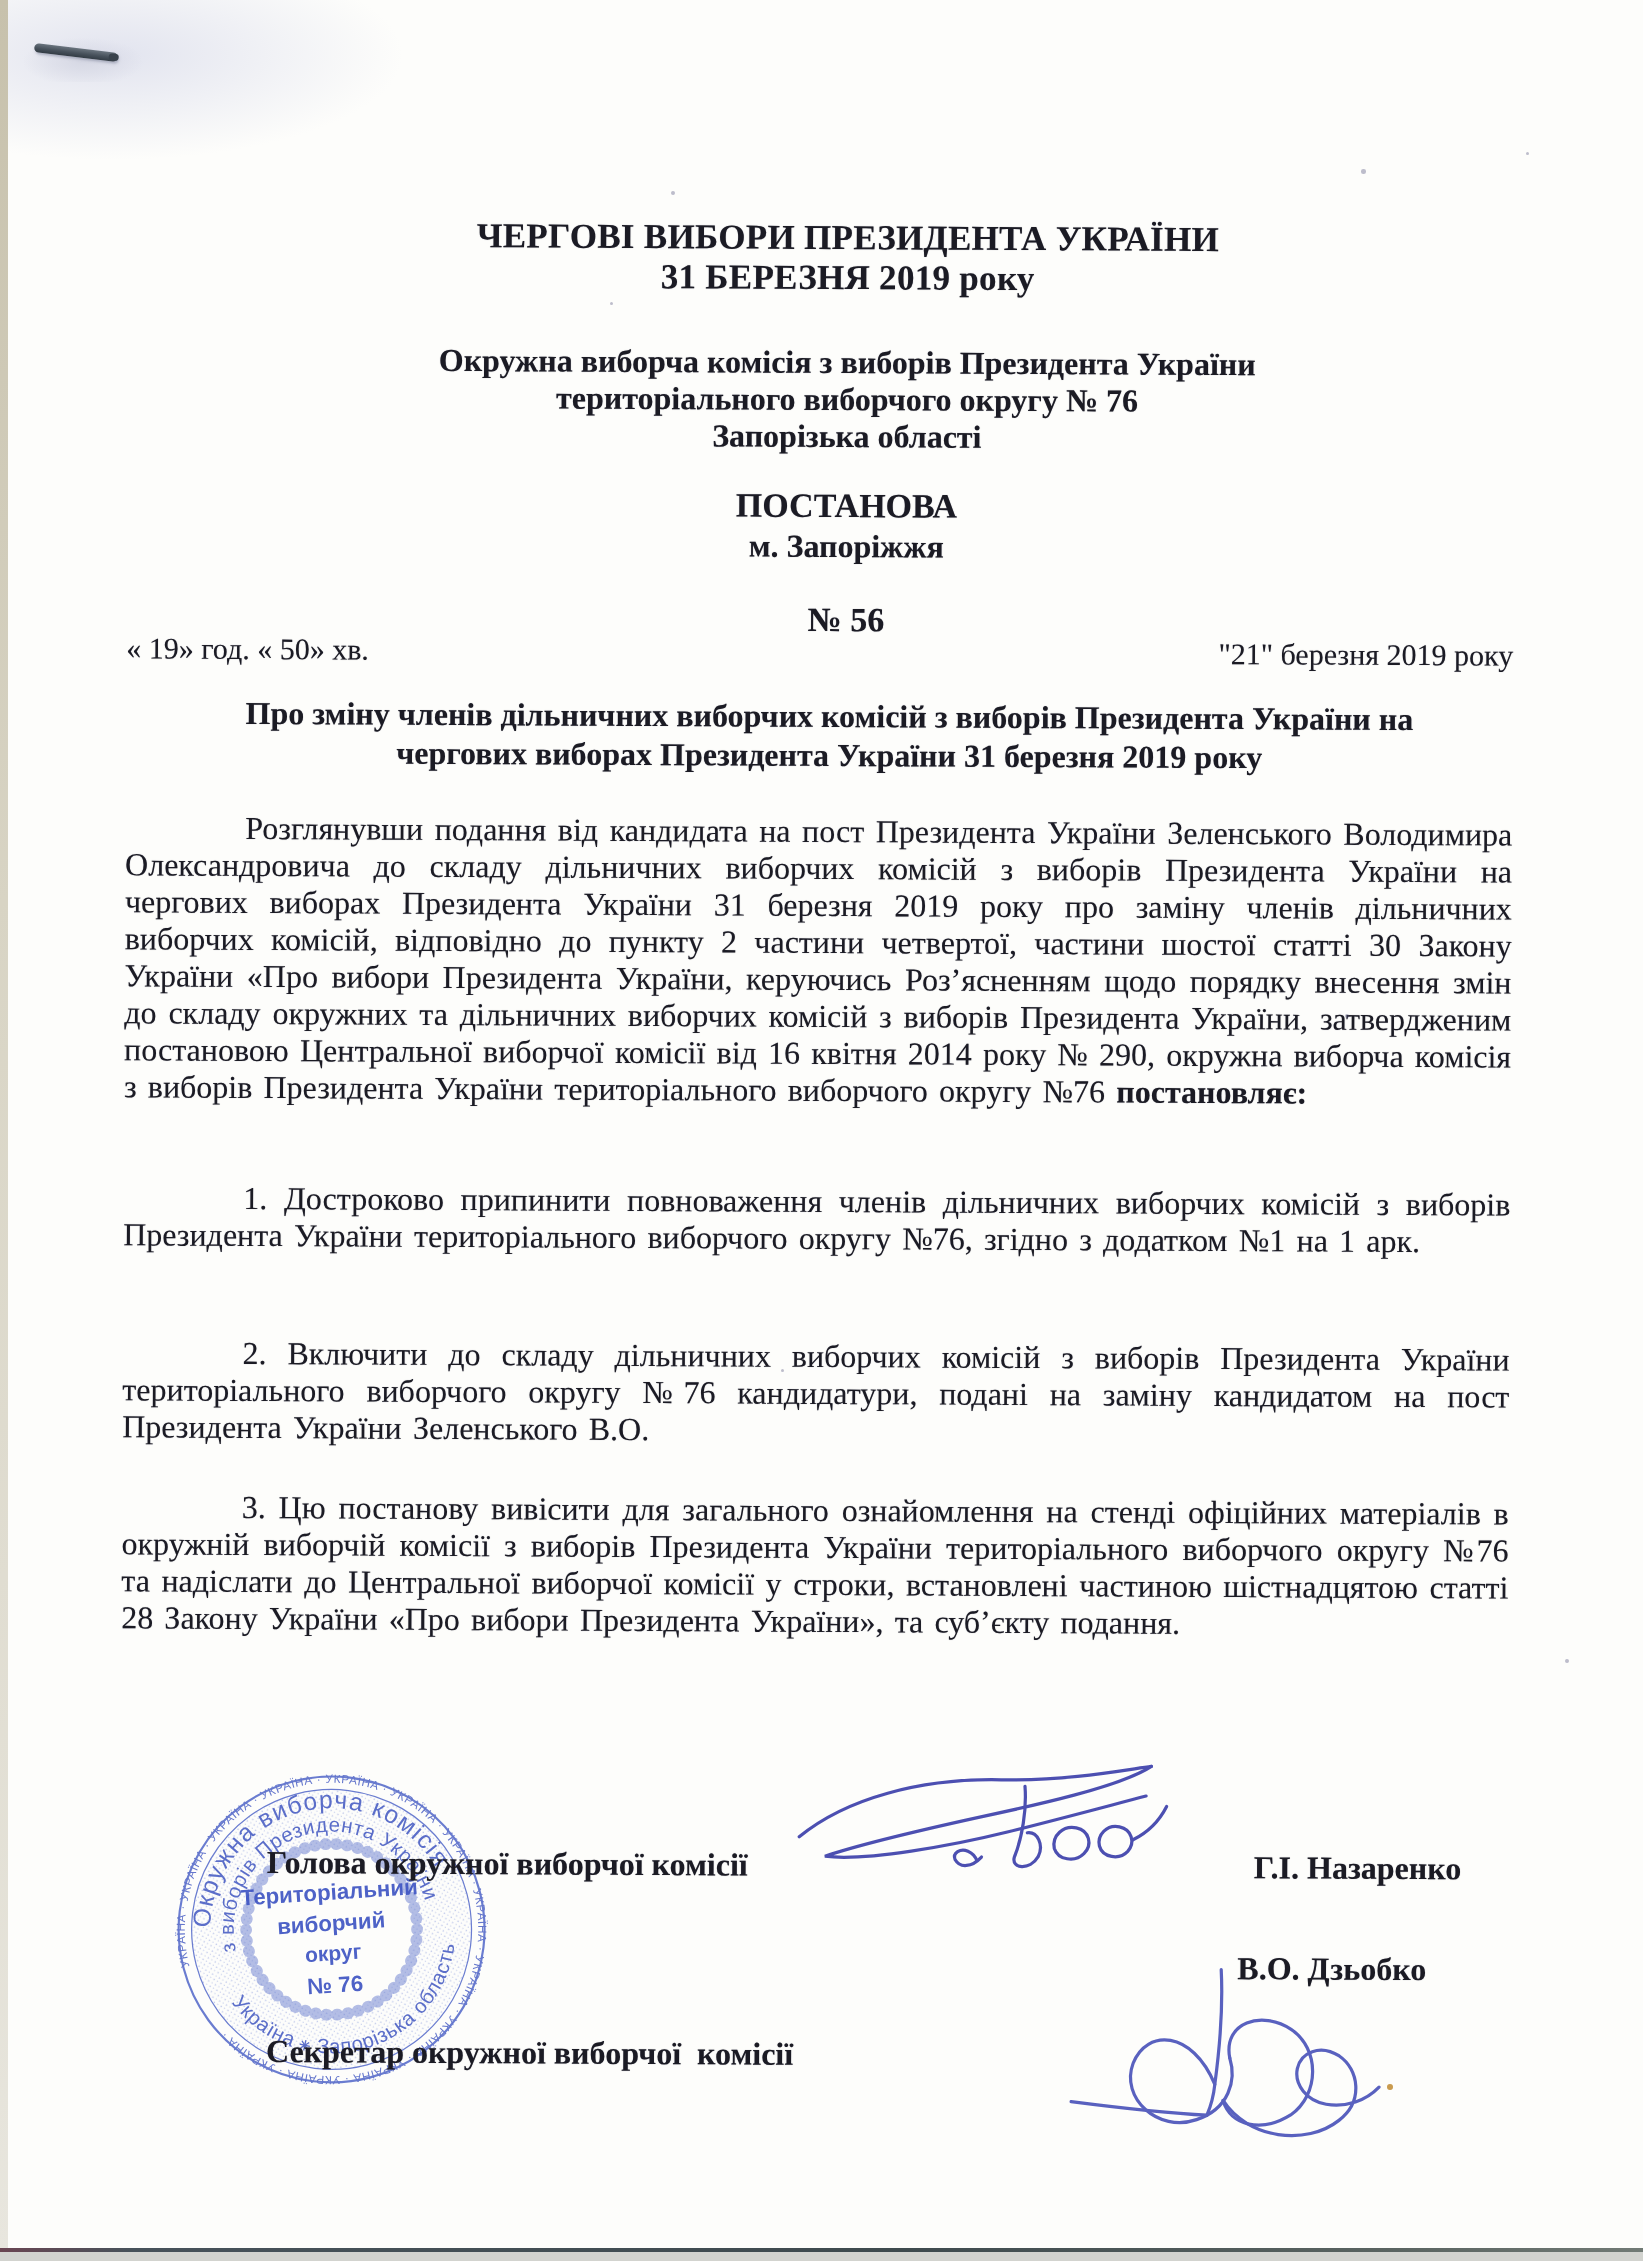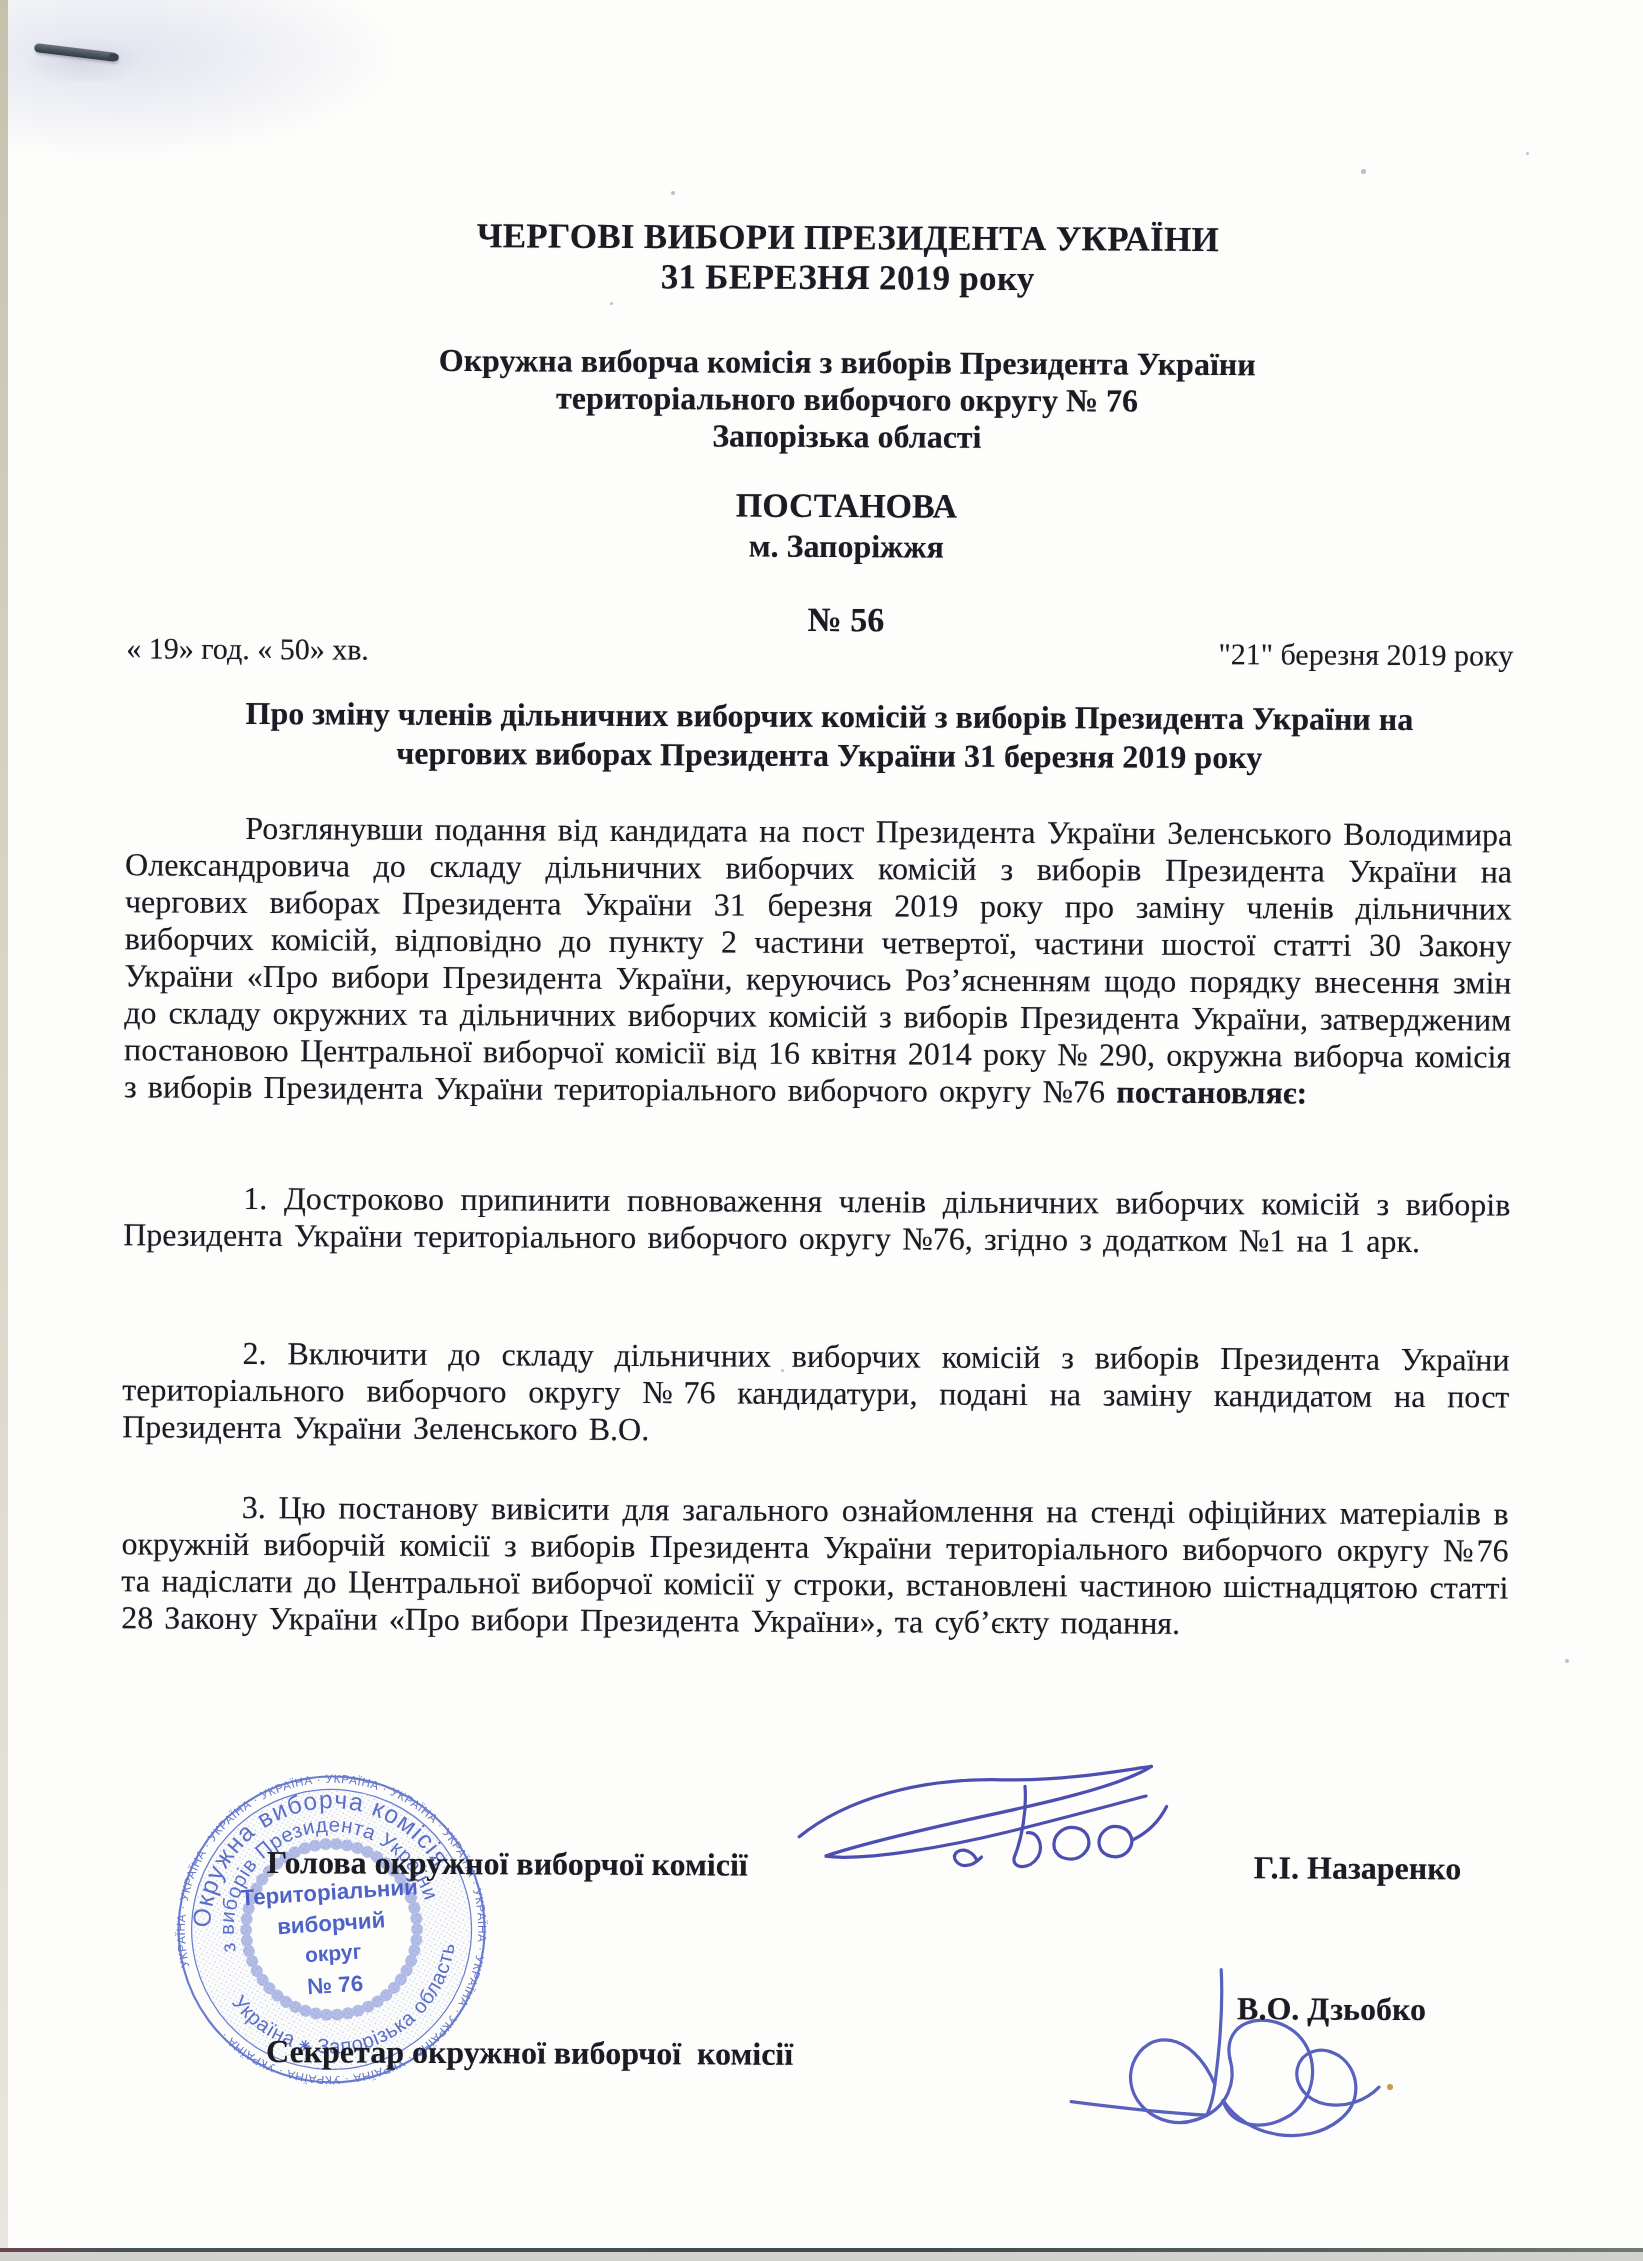--- a/index.html
+++ b/index.html
@@ -144,21 +144,21 @@
     <div class="abs para soft" style="top:1492px">3. Цю постанову вивісити для загального ознайомлення на стенді офіційних матеріалів в окружній виборчій комісії з виборів Президента України територіального виборчого округу №76 та надіслати до Центральної виборчої комісії у строки, встановлені частиною шістнадцятою статті 28 Закону України «Про вибори Президента України», та суб’єкту подання.</div>
 
     <div class="abs sig-row b soft" style="left:271px;top:1847px">
       <span class="sig-role">Голова окружної виборчої комісії</span>
     </div>
     <div class="abs sig-row b soft" style="left:1258px;top:1847px">Г.І. Назаренко</div>
 
     <div class="abs sig-row b soft" style="left:271px;top:2036px">
       <span class="sig-role">Секретар окружної виборчої  комісії</span>
     </div>
-    <div class="abs sig-row b soft" style="left:1242px;top:1988px">В.О. Дзьобко</div>
+    <div class="abs sig-row b soft" style="left:1242px;top:1948px">В.О. Дзьобко</div>
 
     <svg class="sig-svg" style="left:789px;top:1758px;width:393px;height:139px" viewBox="0 0 610 215">
       <g fill="none" stroke="#3d41ab" stroke-width="5" stroke-linecap="round" opacity="0.92">
         <path d="M22,122 C95,62 210,30 335,32 C440,33 525,16 568,10"></path>
         <path d="M568,10 C520,42 385,72 302,90 C222,108 120,132 62,152 C125,160 262,134 345,113 C420,94 500,72 560,56"></path>
         <path d="M305,152 C290,168 272,170 264,156 C260,146 272,138 284,143 C291,146 296,152 298,158"></path>
         <path d="M372,42 C375,78 368,122 356,152 C351,170 380,173 393,151 C402,133 392,112 376,114"></path>
         <path d="M418,138 C414,118 432,102 452,106 C472,110 478,132 464,146 C450,160 424,156 418,138 Z"></path>
         <path d="M488,134 C484,116 500,100 519,104 C538,108 544,128 532,142 C519,156 493,152 488,134 Z"></path>
         <path d="M540,124 C560,114 580,96 592,72"></path>

